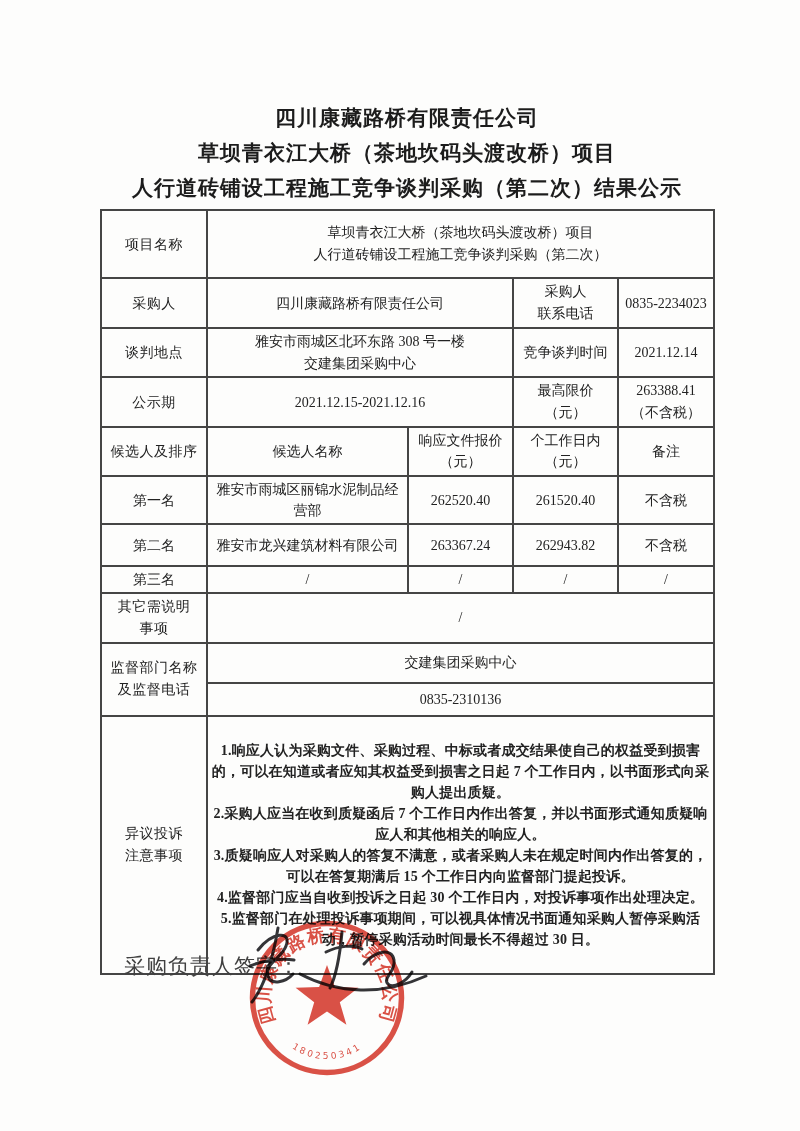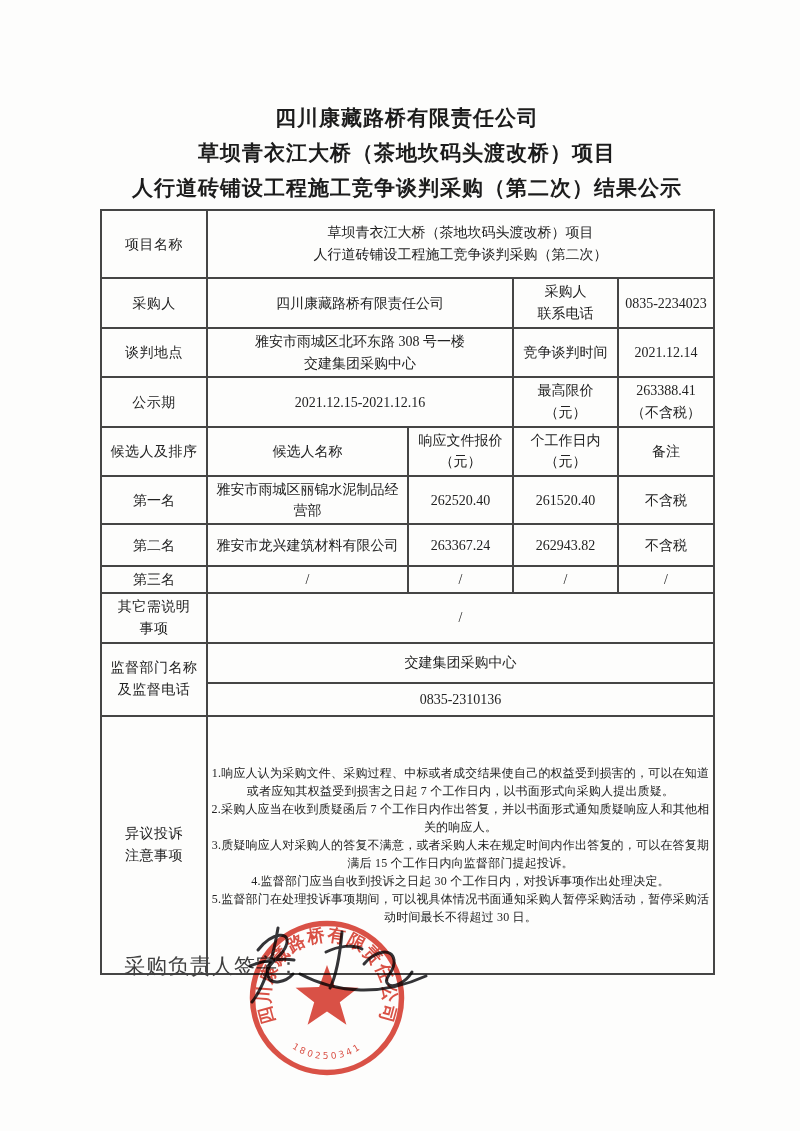--- a/index.html
+++ b/index.html
@@ -36,23 +36,24 @@
     padding:2px 3px;
     line-height:1.5;
     word-break:break-all;
   }
   td.lbl{letter-spacing:.5px;}
   .two-line div{line-height:1.55;}
   td.objection-cell{
     text-align:left;
     vertical-align:top;
     padding:14px 10px 0 12px;
-    font-size:12px;
+    font-size:14px;
     line-height:20.5px;
     letter-spacing:.2px;
+    font-weight:bold;
   }
   .sign-row{
     position:absolute;
     left:100px;top:952px;
     font-size:21px;
     letter-spacing:1px;
     color:#404040;
     white-space:nowrap;
     padding-left:24px;
   }

